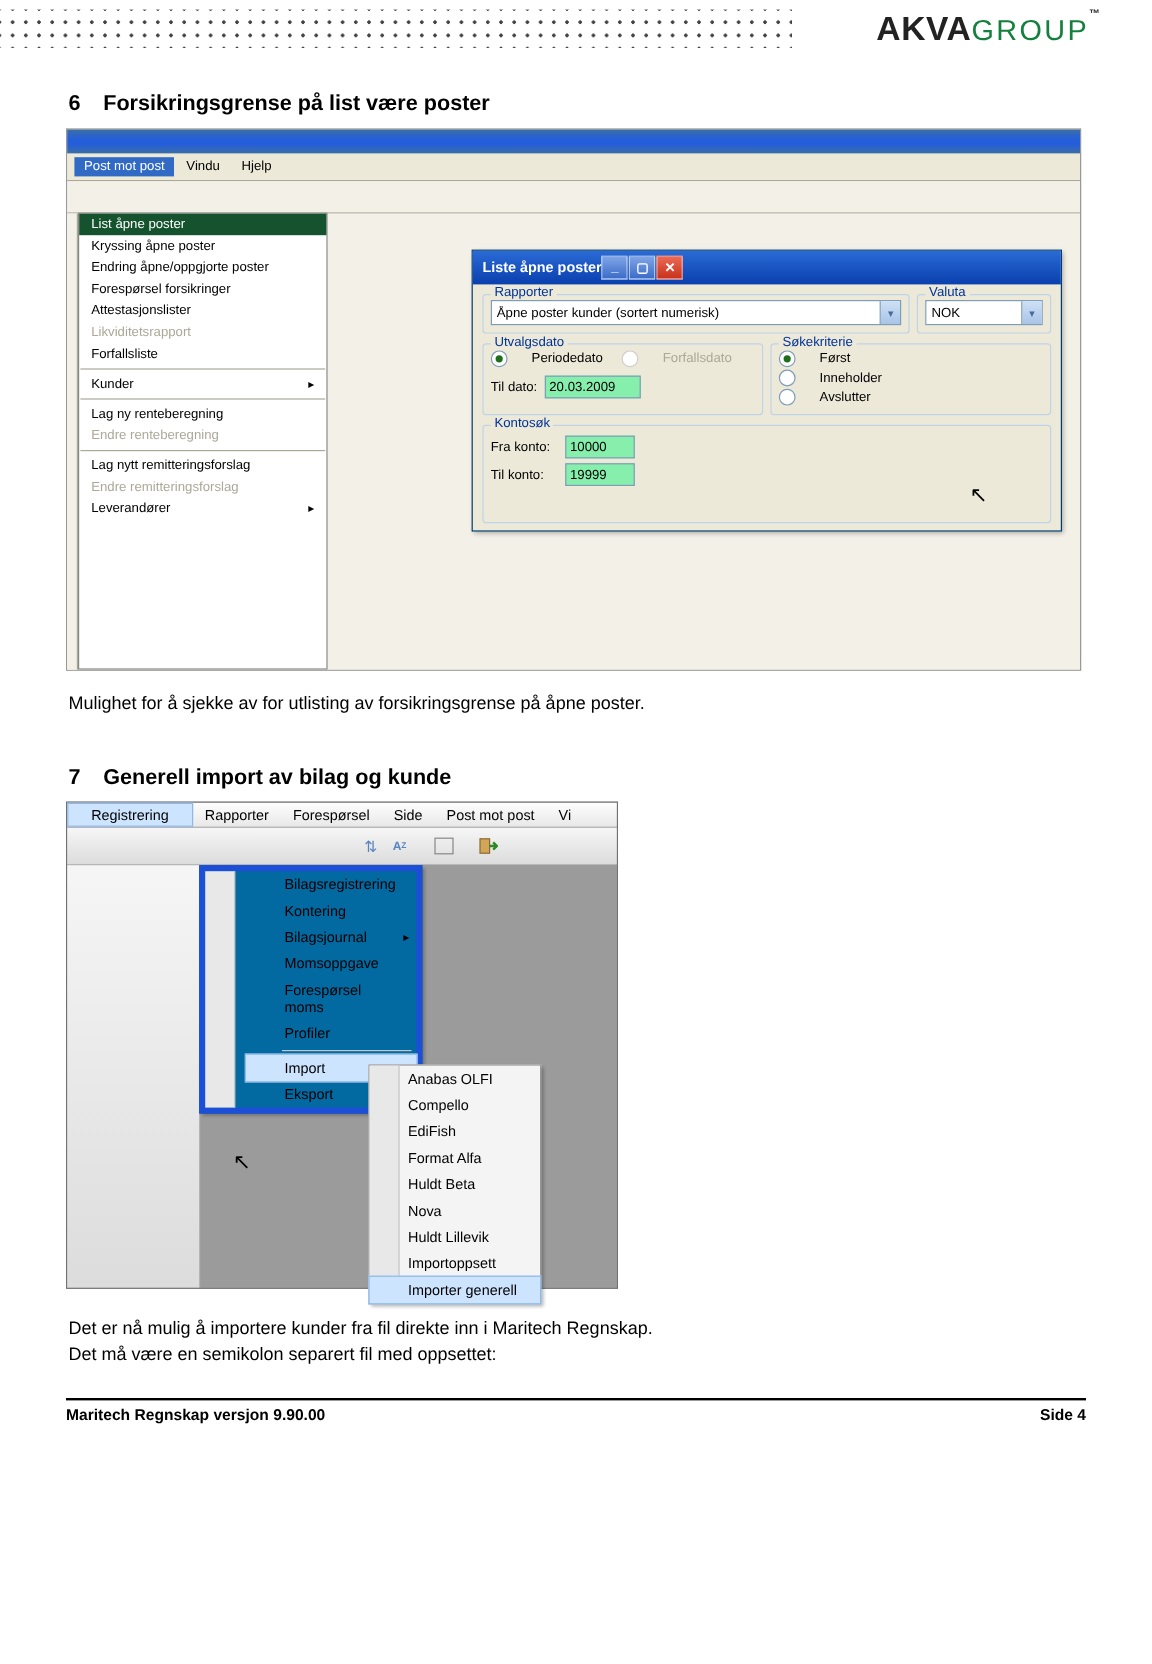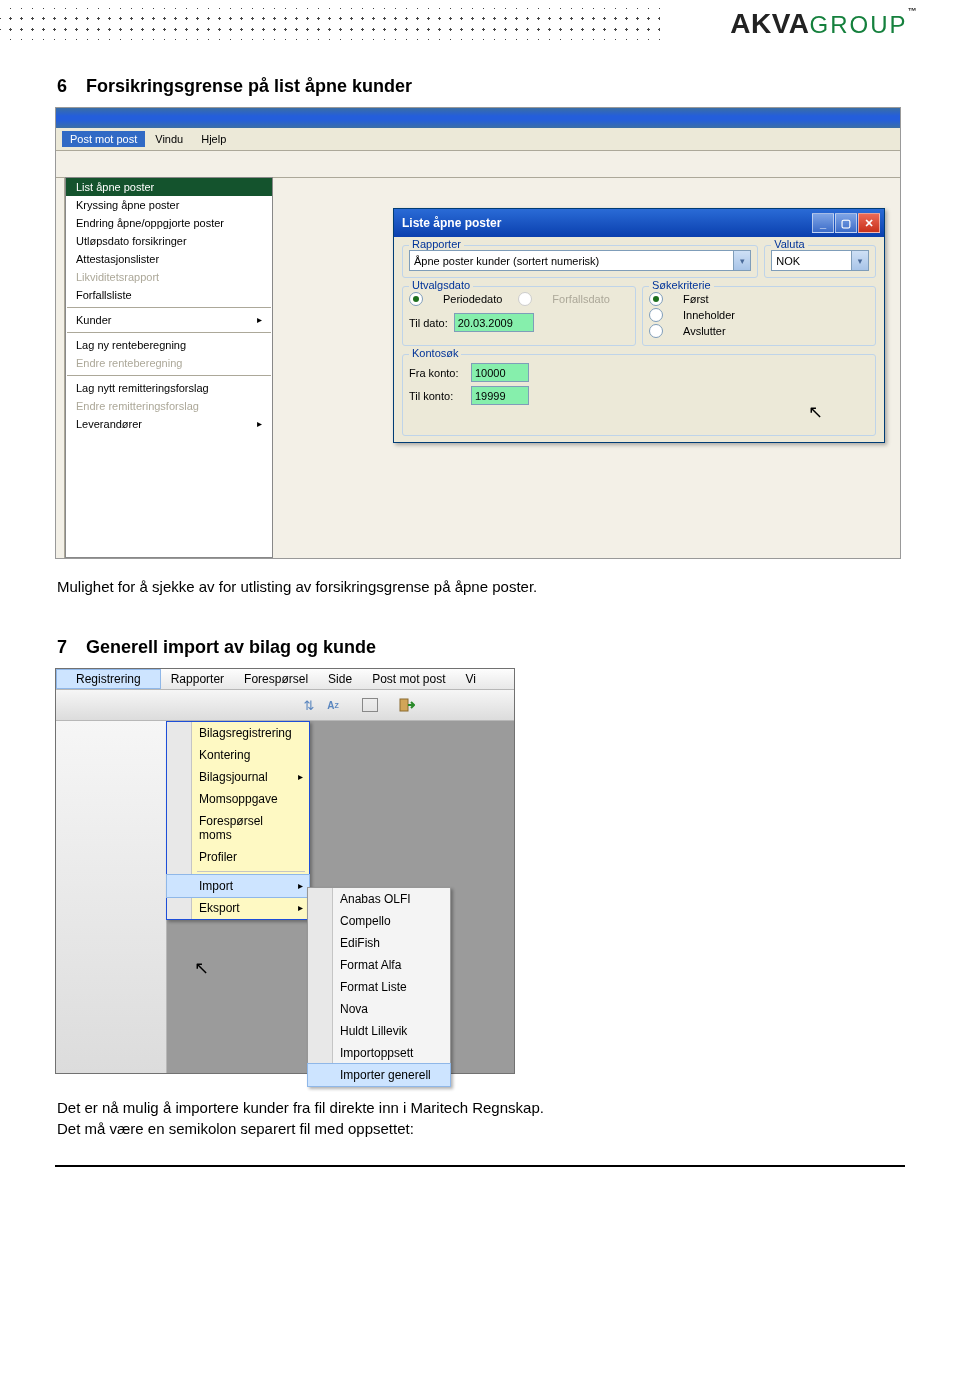--- a/index.html
+++ b/index.html
@@ -122,21 +122,21 @@
     box-shadow: 2px 2px 4px rgba(0,0,0,.3);
   }
   .dlg .tbar {
     background: linear-gradient(#2a6bd6,#0a3fae);
     color: #fff;
     font-size: 12px;
     font-weight: bold;
     padding: 4px 4px 4px 8px;
     display: flex;
     align-items: center;
-    justify-content: space-between;
+    justify-content: flex-start;
   }
   .dlg .tbar .wbtns { display: flex; gap: 1px; }
   .wbtn {
     width: 20px; height: 18px;
     background: linear-gradient(#7fa5e6,#3c6cc8);
     border: 1px solid #fff8;
     display: flex; align-items: center; justify-content: center;
     font-size: 11px; color: #fff; cursor: default;
   }
   .wbtn.close { background: linear-gradient(#ec6a56,#c8311b); }
@@ -231,23 +231,24 @@
   .sidebar2 {
     width: 110px;
     background: linear-gradient(#f6f6f6,#dcdcdc);
     border-right: 1px solid #b7b7b7;
   }
   .graymain { flex: 1; background: #9b9b9b; position: relative; }
   .dropdown2 {
     position: absolute;
     left: 110px; top: 0;
     width: 142px;
-    background: #fef9c3;
-    border: 1px solid #1d4ed8;
+    background: #0369a1;
+    border: 5px solid #1d4ed8;
     box-shadow: 2px 2px 3px rgba(0,0,0,.3);
+    padding-left: 34px;
   }
   .dropdown2 .strip {
     position: absolute; left: 0; top: 0; bottom: 0; width: 24px;
     background: #e8e8e8; border-right: 1px solid #c5c5c5;
   }
   .dropdown2 .item {
     position: relative;
     padding: 4px 18px 4px 32px;
     font-size: 12px;
   }
@@ -299,38 +300,38 @@
 <div class="page">
   <div class="header">
     <div class="dots"></div>
     <div class="logo">
       <span>AKVA</span><span class="thin">GROUP</span><span class="tm">™</span>
     </div>
   </div>
 
   <h2 class="sec">
     <span class="num">6</span>
-    <span>Forsikringsgrense på list åpne kunder</span>
+    <span>Forsikringsgrense på list være poster</span>
   </h2>
 
   <div class="shot1">
     <div class="bluebar"></div>
     <div class="menubar1">
       <span class="mi sel">Post mot post</span>
       <span class="mi">Vindu</span>
       <span class="mi">Hjelp</span>
     </div>
     <div class="toolbarpad"></div>
     <div class="shot1-body">
       <div class="leftedge"></div>
       <div class="dropdown1">
         <div class="item sel">List åpne poster</div>
         <div class="item">Kryssing åpne poster</div>
         <div class="item">Endring åpne/oppgjorte poster</div>
-        <div class="item">Utløpsdato forsikringer</div>
+        <div class="item">Forespørsel forsikringer</div>
         <div class="item">Attestasjonslister</div>
         <div class="item disabled">Likviditetsrapport</div>
         <div class="item">Forfallsliste</div>
         <div class="sep"></div>
         <div class="item sub">Kunder</div>
         <div class="sep"></div>
         <div class="item">Lag ny renteberegning</div>
         <div class="item disabled">Endre renteberegning</div>
         <div class="sep"></div>
         <div class="item">Lag nytt remitteringsforslag</div>
@@ -468,30 +469,34 @@
         <div class="item sub sel">Import</div>
         <div class="item sub">Eksport</div>
       </div>
 
       <div class="dropdown3">
         <div class="strip"></div>
         <div class="item">Anabas OLFI</div>
         <div class="item">Compello</div>
         <div class="item">EdiFish</div>
         <div class="item">Format Alfa</div>
-        <div class="item">Format Liste</div>
+        <div class="item">Huldt Beta</div>
         <div class="item">Nova</div>
         <div class="item">Huldt Lillevik</div>
         <div class="item">Importoppsett</div>
         <div class="item sel">Importer generell</div>
       </div>
 
       <span class="cursor2">↖</span>
     </div>
   </div>
 
   <p class="body" style="margin-top:24px;">
     <span>Det er nå mulig å importere kunder fra fil direkte inn i Maritech Regnskap.</span><br>
     <span>Det må være en semikolon separert fil med oppsettet:</span>
   </p>
 
   <div class="rule"></div>
+  <div class="footer">
+    <span>Maritech Regnskap versjon 9.90.00</span>
+    <span>Side 4</span>
+  </div>
 </div>
 
 </body></html>

